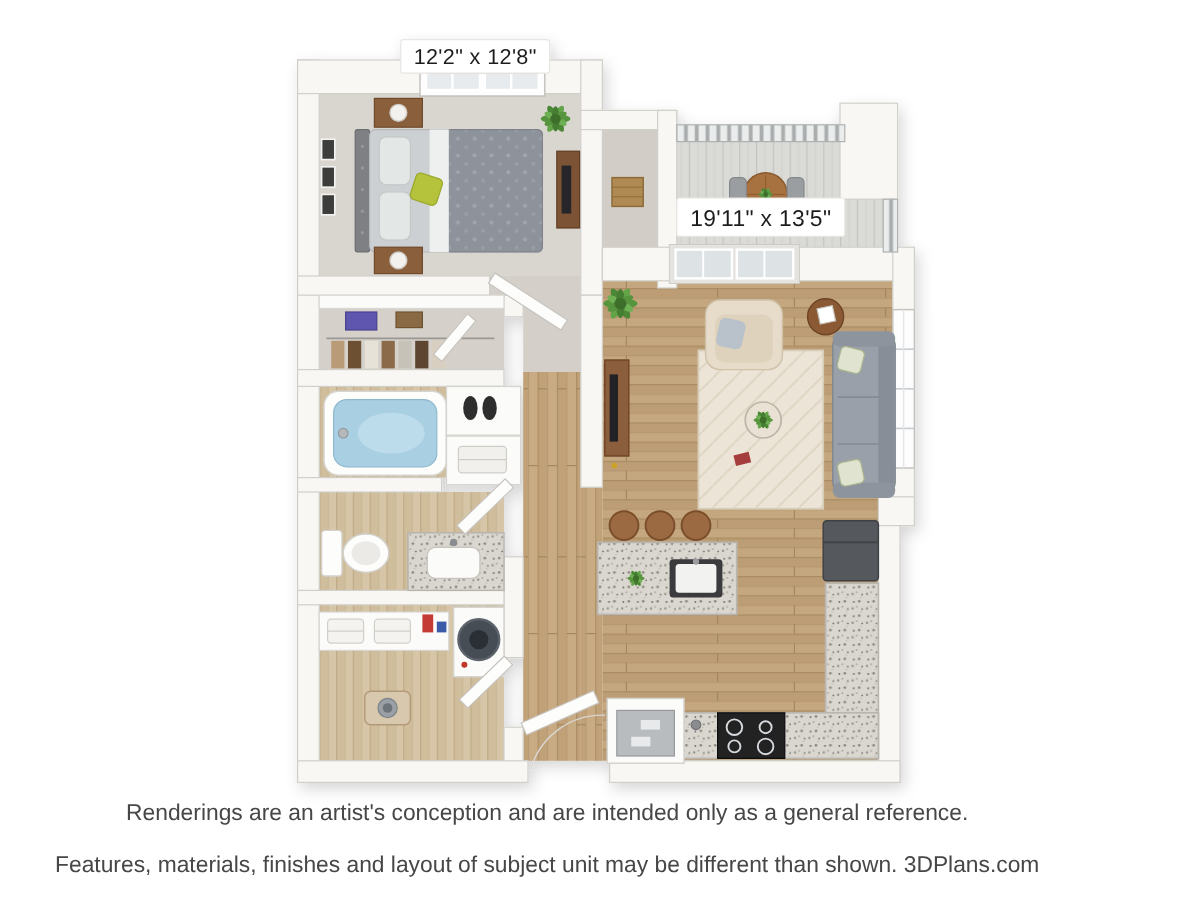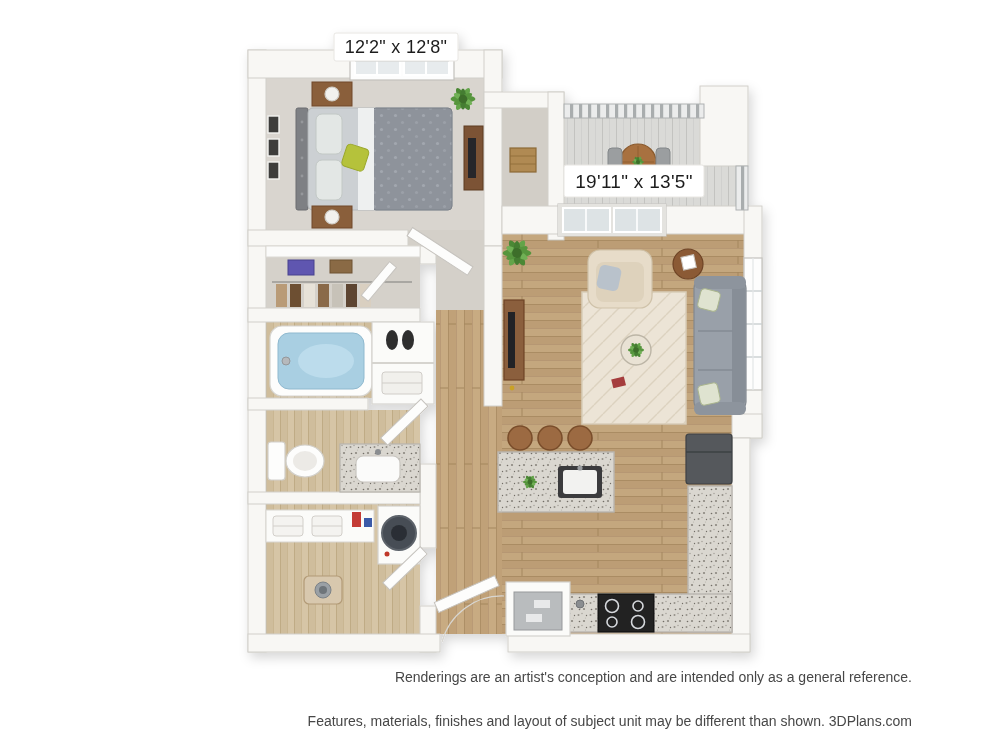--- a/index.html
+++ b/index.html
@@ -1,21 +1,21 @@
 <!DOCTYPE html>
 <html><head>
 <meta charset="utf-8">
 <style>
   html,body{margin:0;padding:0;background:#ffffff;}
   body{width:1000px;height:750px;position:relative;overflow:hidden;
        font-family:"Liberation Sans", sans-serif;}
   #stage{position:absolute;left:0;top:0;width:1000px;height:750px;}
   .dim-label{font-family:"Liberation Sans", sans-serif;font-size:18px;fill:#1e1e1e;letter-spacing:.3px;}
-  .footer{position:absolute;left:0;width:912px;text-align:right;color:#474747;
-          font-size:14px;line-height:23px;margin:0;}
+  .footer{position:absolute;left:0;width:912px;text-align:center;color:#474747;
+          font-size:19px;line-height:23px;margin:0;}
   #footer-line1{top:666px;}
   #footer-line2{top:710px;}
   .wall{fill:#f8f7f4;stroke:#d1cfca;stroke-width:1;}
   .doorleaf{fill:#fdfdfc;stroke:#c6c3be;stroke-width:1;}
 </style>
 </head>
 <body>
 
 <svg id="stage" viewBox="0 0 1000 750">
   <defs>

